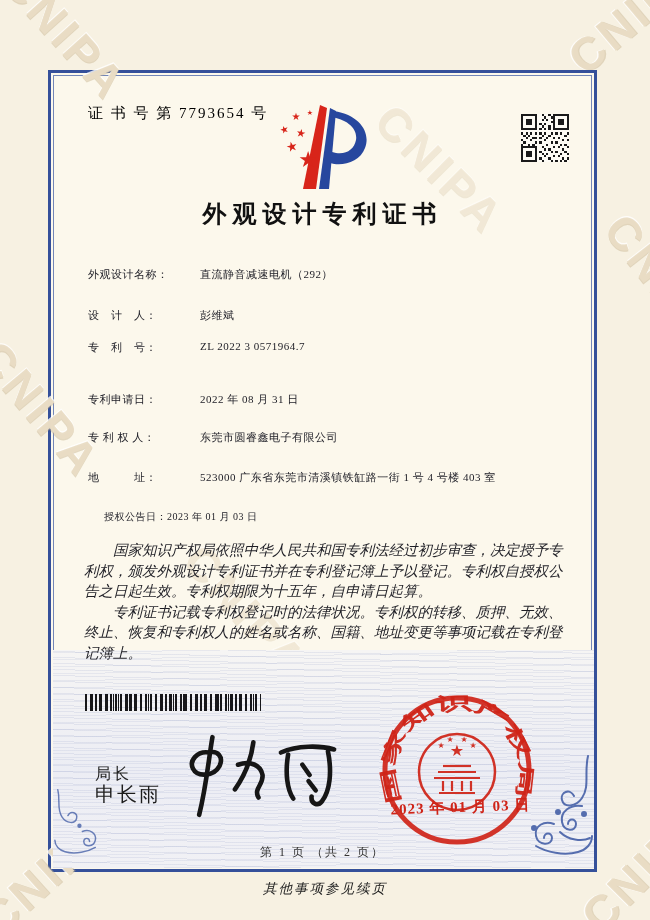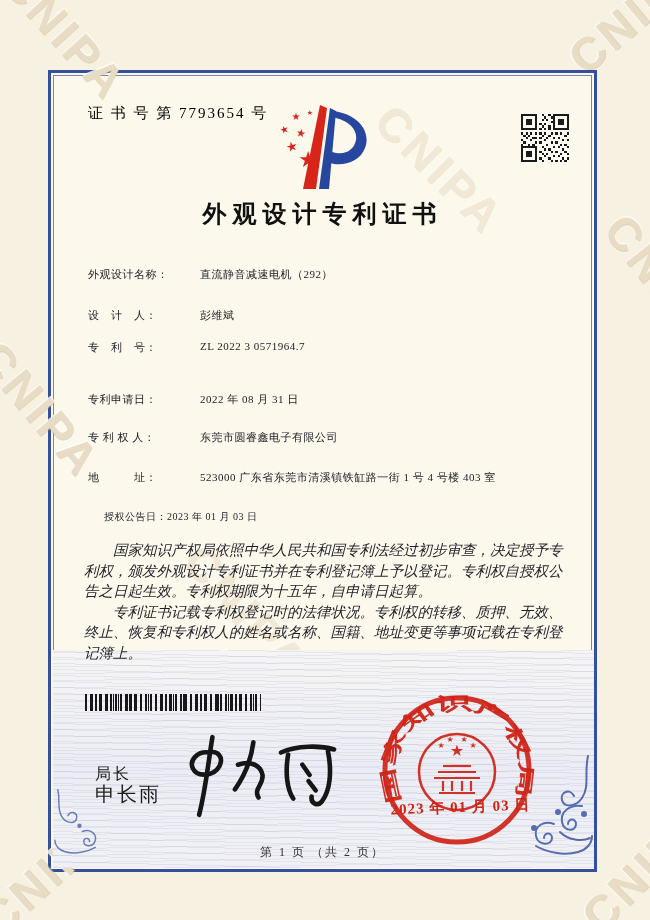--- a/index.html
+++ b/index.html
@@ -207,14 +207,15 @@
   <svg class="orn" style="position:absolute;left:52px;top:782px;width:52px;height:86px;transform:scaleX(-1);" viewBox="0 10 72 102">
     <g stroke="#3c58a3" fill="none" stroke-width="2" stroke-linecap="round" opacity="0.75">
       <path d="M64 12 C60 28 66 38 58 50 C52 59 40 60 38 52 C36 44 46 40 50 48"></path>
       <path d="M30 70 C20 66 10 72 12 82 C14 92 28 92 28 84 C28 78 20 78 20 84"></path>
       <path d="M12 92 C22 98 40 102 54 98 C62 96 68 90 68 82"></path>
       <circle cx="34" cy="62" r="2" fill="#3c58a3"></circle>
     </g>
   </svg>
 
   <div class="z pageno">第 1 页 （共 2 页）</div>
+  <div class="z footnote">其他事项参见续页</div>
 
 </div>
 
 </body></html>

